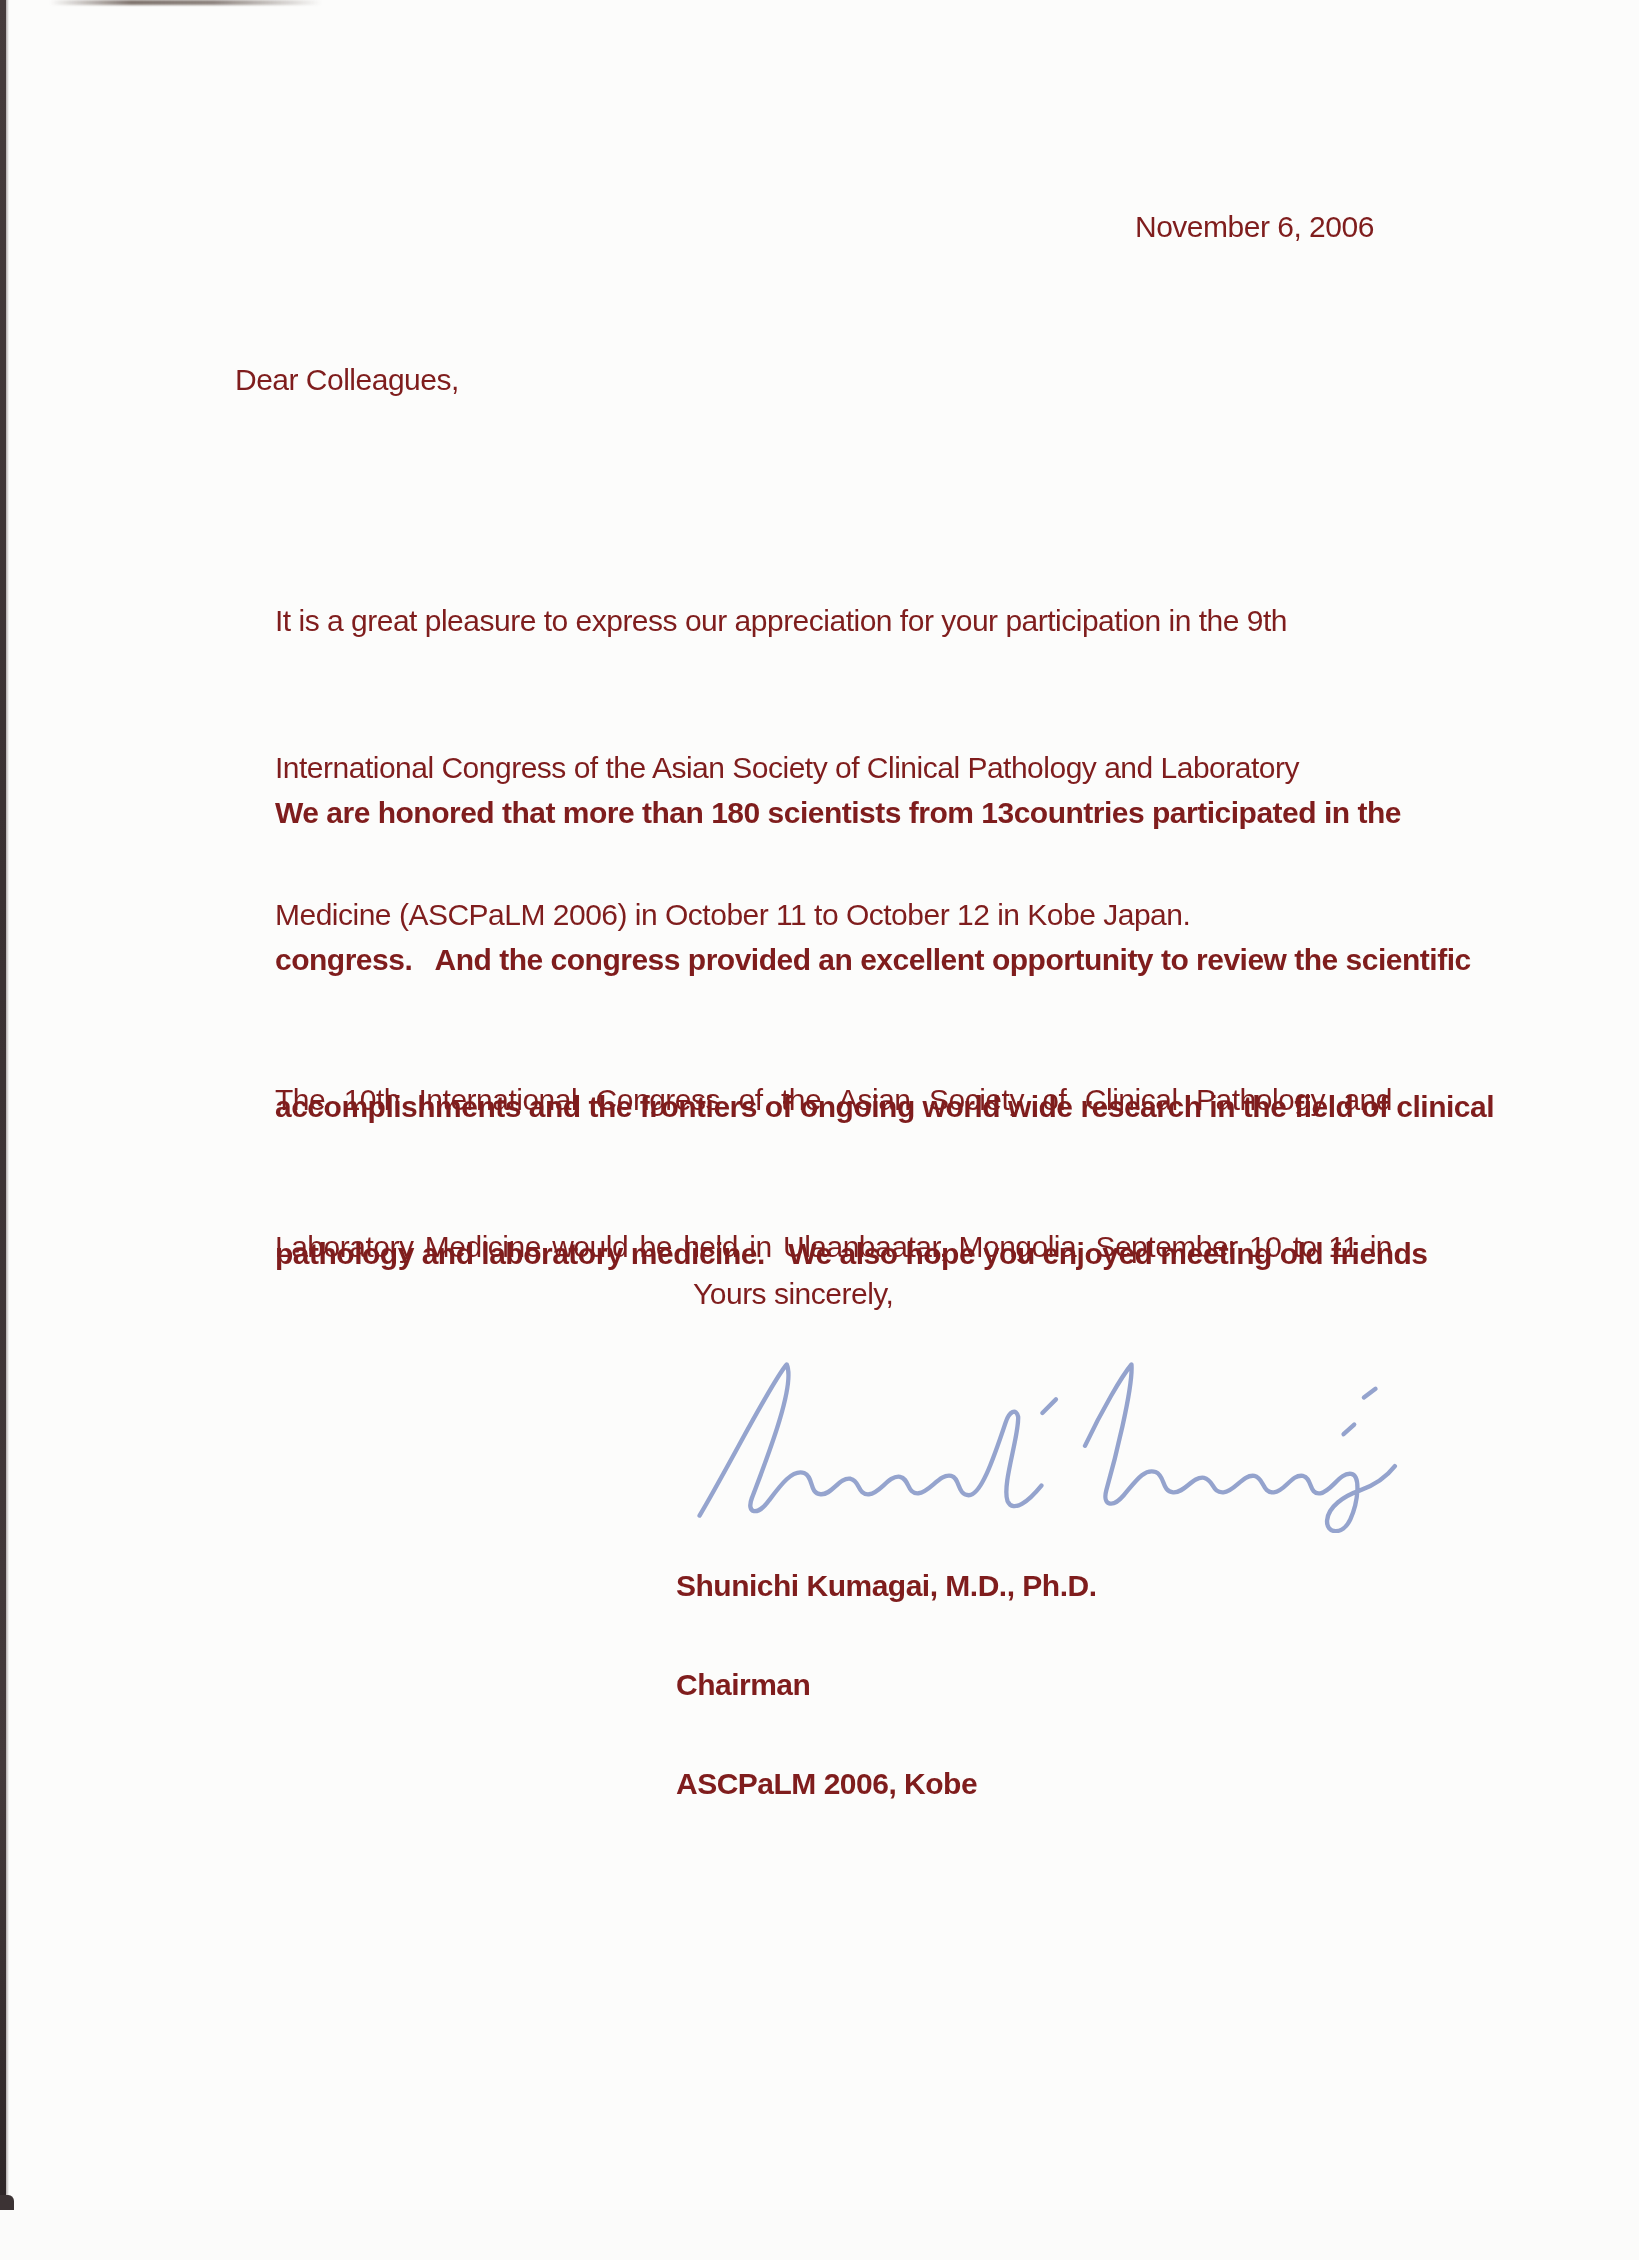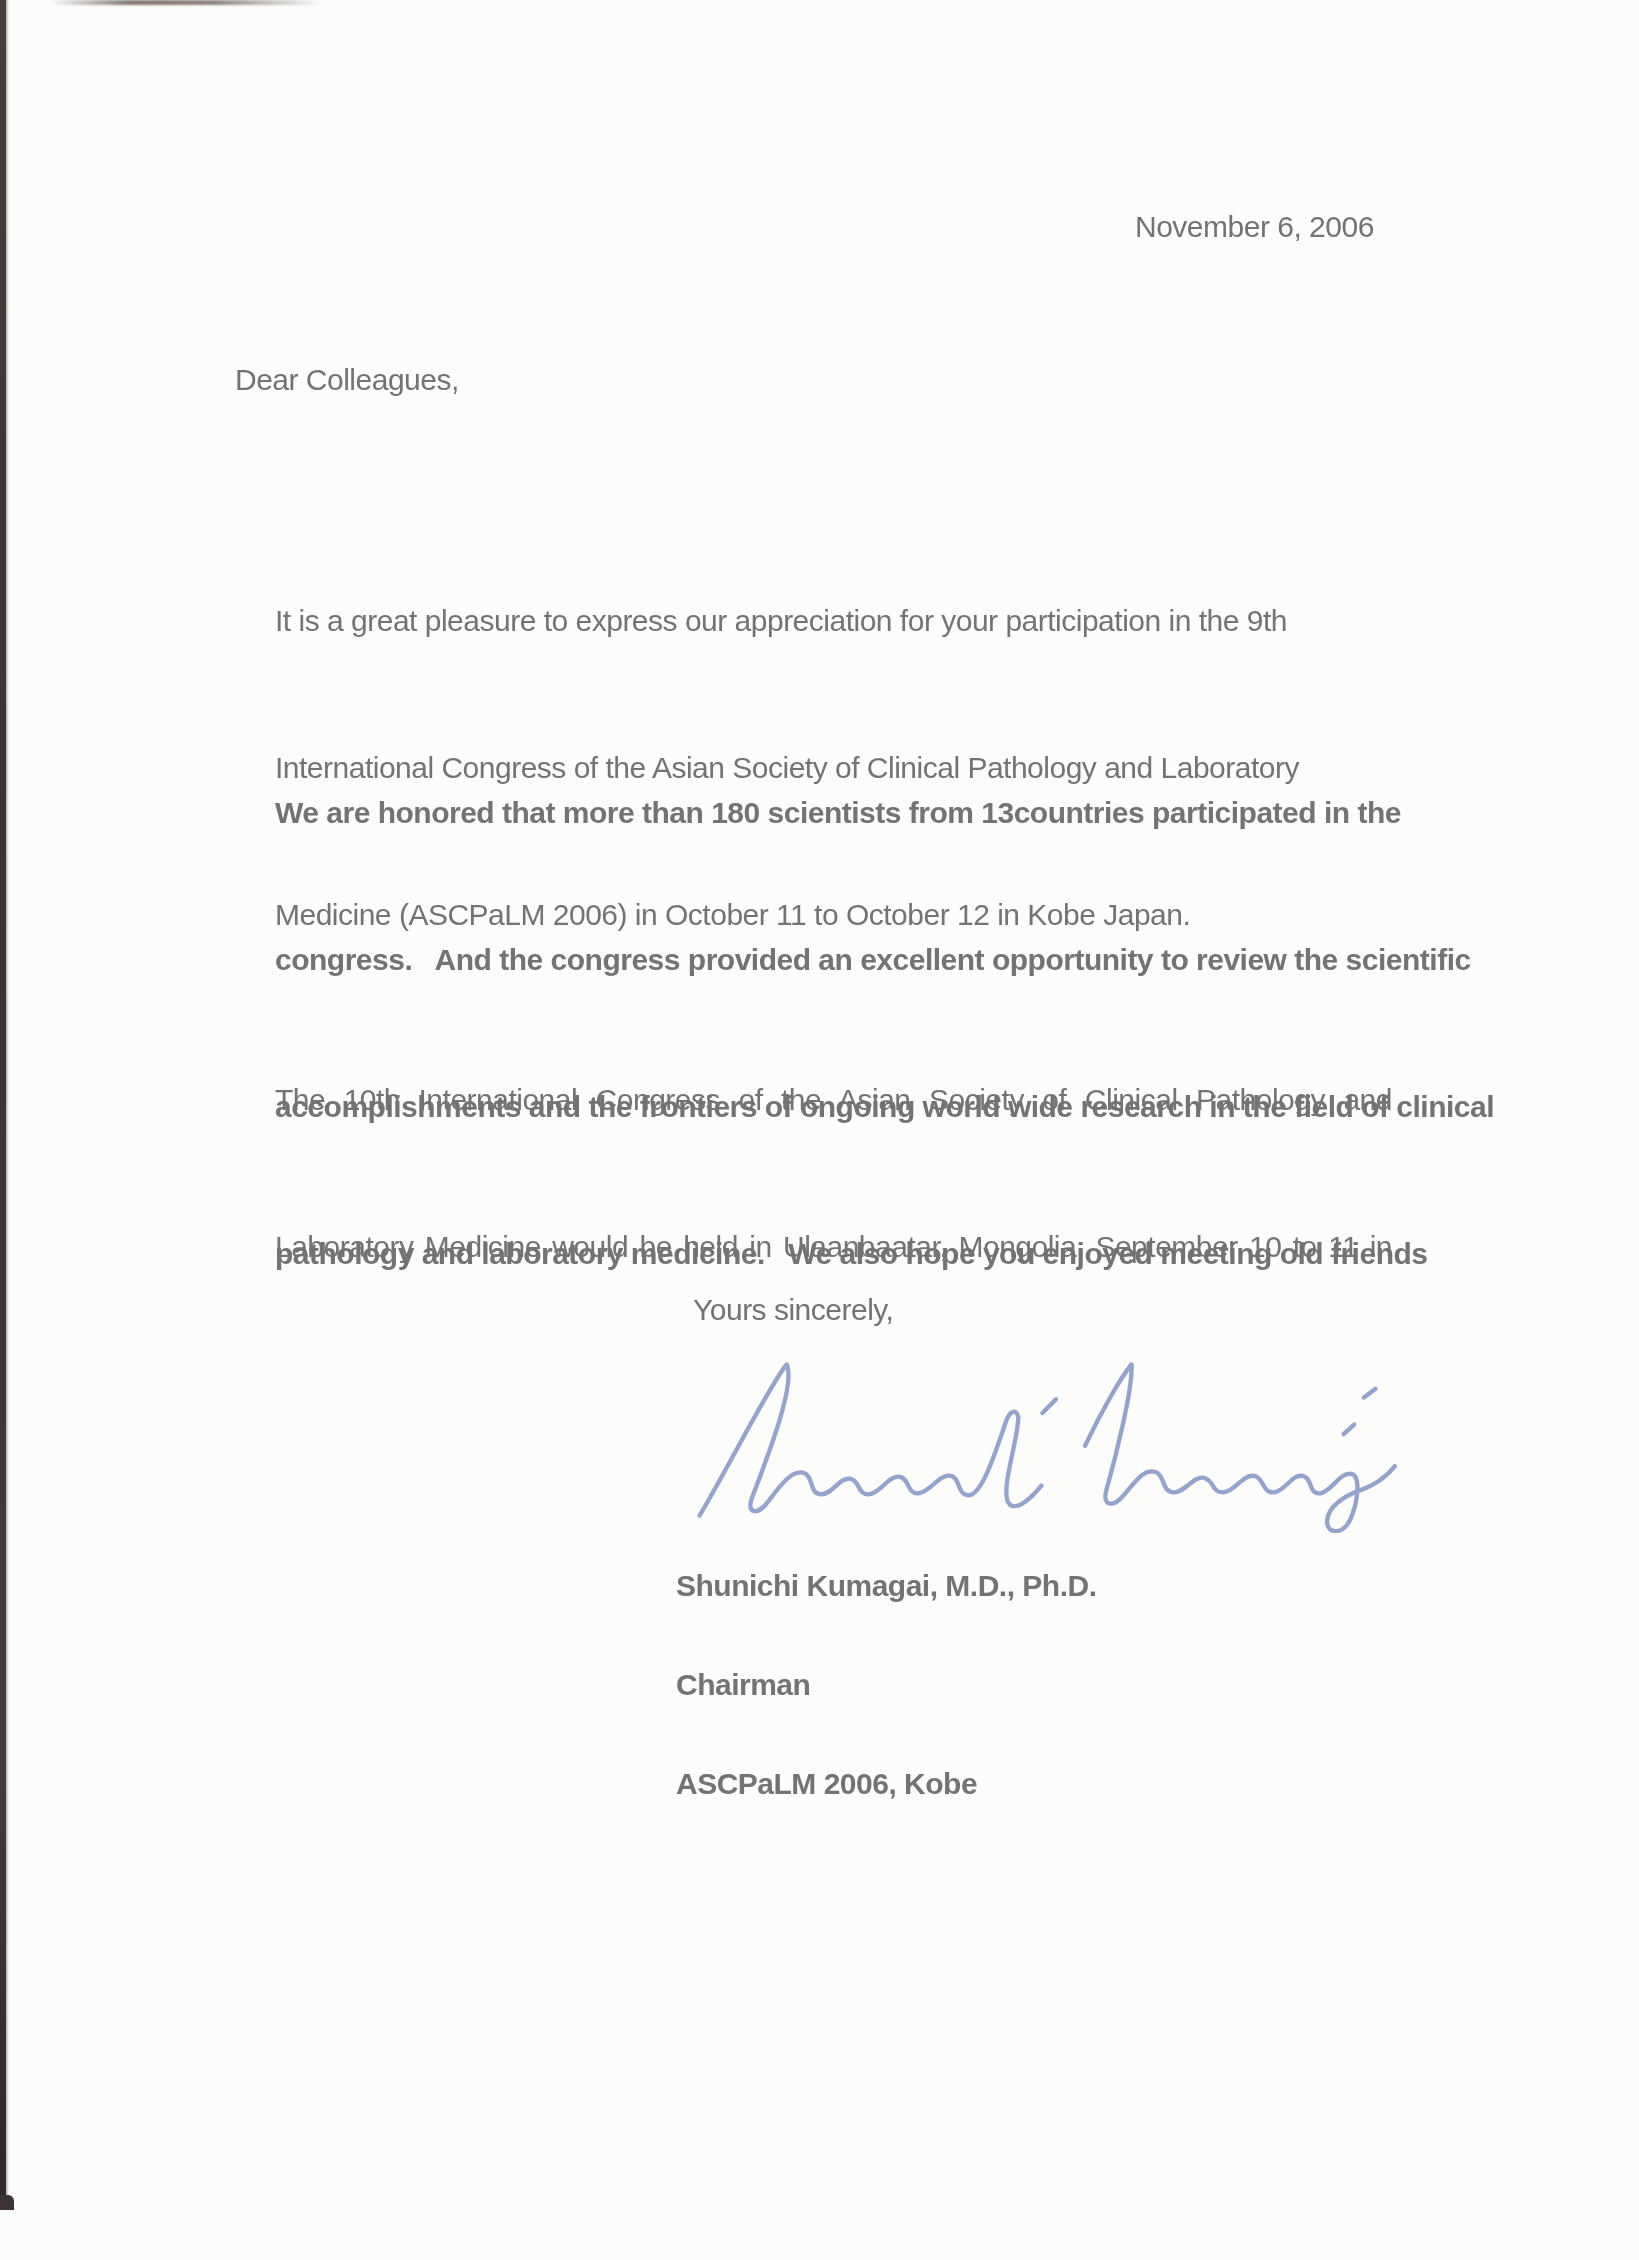--- a/index.html
+++ b/index.html
@@ -7,21 +7,21 @@
     padding: 0;
     background: #fbfbfa;
   }
   .page {
     position: relative;
     width: 1640px;
     height: 2210px;
     background: #fcfcfb;
     overflow: hidden;
     font-family: "Liberation Sans", sans-serif;
-    color: #737373;
+    color: #7f1d1d;
   }
   
   .edge-strip {
     position: absolute;
     left: 0; top: 0; bottom: 0;
     width: 5.8px;
     background: linear-gradient(to bottom, #463c3c 0%, #3a3132 40%, #443a3b 80%, #2e2627 100%);
   }
   .edge-strip-soft {
     position: absolute;
@@ -56,21 +56,21 @@
   .para        { left: 235px;  width: 1157px; }
   .p1 { top: 498px; }
   .p2 { top: 690px; font-weight: bold; }
   .p3 { top: 977px; }
   .para .line { white-space: pre; margin-left: 40px; }
   .para .line.just {
     white-space: normal;
     text-align: justify;
     text-align-last: justify;
   }
-  .closing { left: 693px; top: 1269px; margin-top: 16px; }
+  .closing { left: 693px; top: 1269px; }
   .signature-wrap {
     position: absolute;
     left: 670px; top: 1349px;
     width: 737px; height: 184px;
   }
   .signature-wrap svg { display: block; width: 100%; height: 100%; }
   .sig-block {
     position: absolute;
     left: 676px; top: 1503px;
     font-size: 30px;

